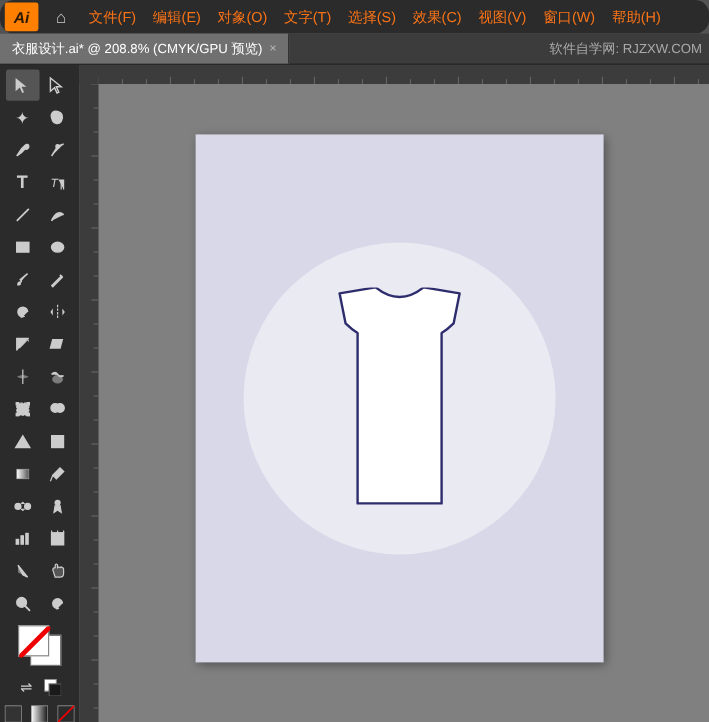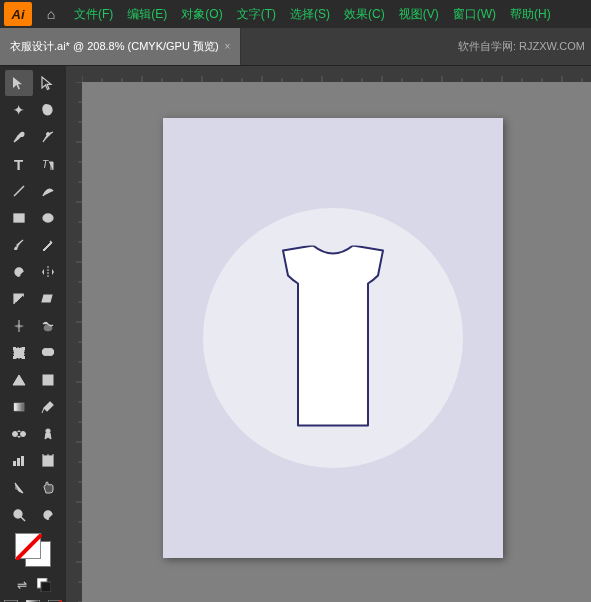--- a/index.html
+++ b/index.html
@@ -16,20 +16,21 @@
 
     
     .menubar {
       background: #2b2b2b;
       height: 28px;
       display: flex;
       align-items: center;
       flex-shrink: 0;
       padding: 0 4px;
       gap: 2px;
+      border-radius: 12px;
     }
     .ai-logo {
       width: 28px;
       height: 24px;
       display: flex;
       align-items: center;
       justify-content: center;
       background: #ff7f00;
       color: #2b1a00;
       font-weight: bold;
@@ -44,31 +45,31 @@
       height: 22px;
       display: flex;
       align-items: center;
       justify-content: center;
       color: #ccc;
       font-size: 14px;
       cursor: pointer;
       margin-right: 4px;
     }
     .menu-item {
-      color: #22c55e;
+      color: #f97316;
       font-size: 12px;
       padding: 2px 6px;
       cursor: pointer;
       white-space: nowrap;
     }
 
     
     .tabbar {
       background: #3c3c3c;
-      height: 38px;
+      height: 26px;
       display: flex;
       align-items: stretch;
       flex-shrink: 0;
       border-bottom: 1px solid #222;
     }
     .tab {
       display: flex;
       align-items: center;
       padding: 0 10px;
       background: #5a5a5a;

